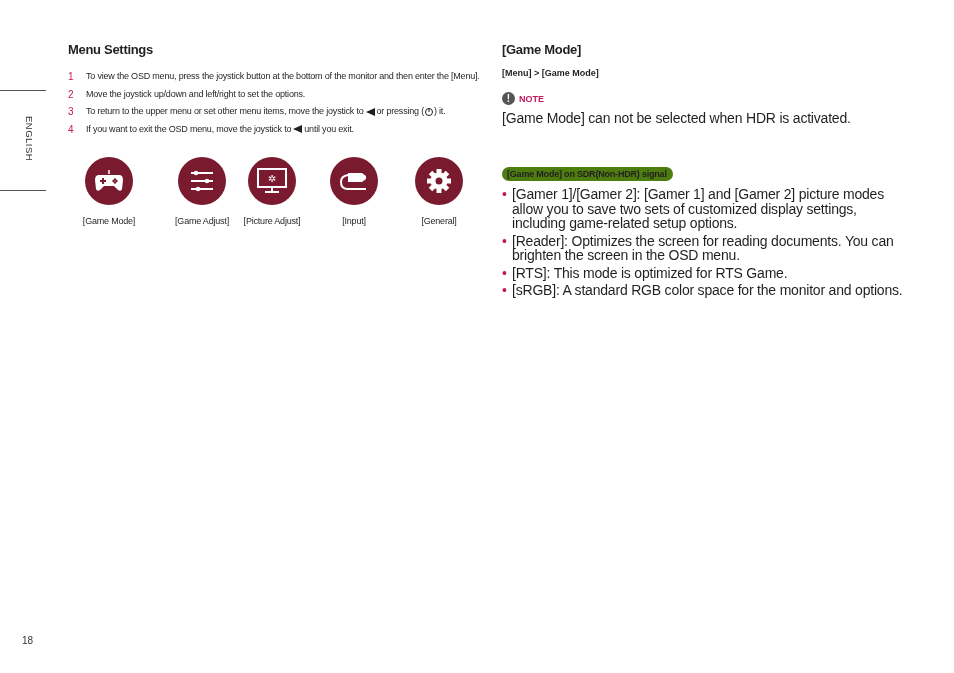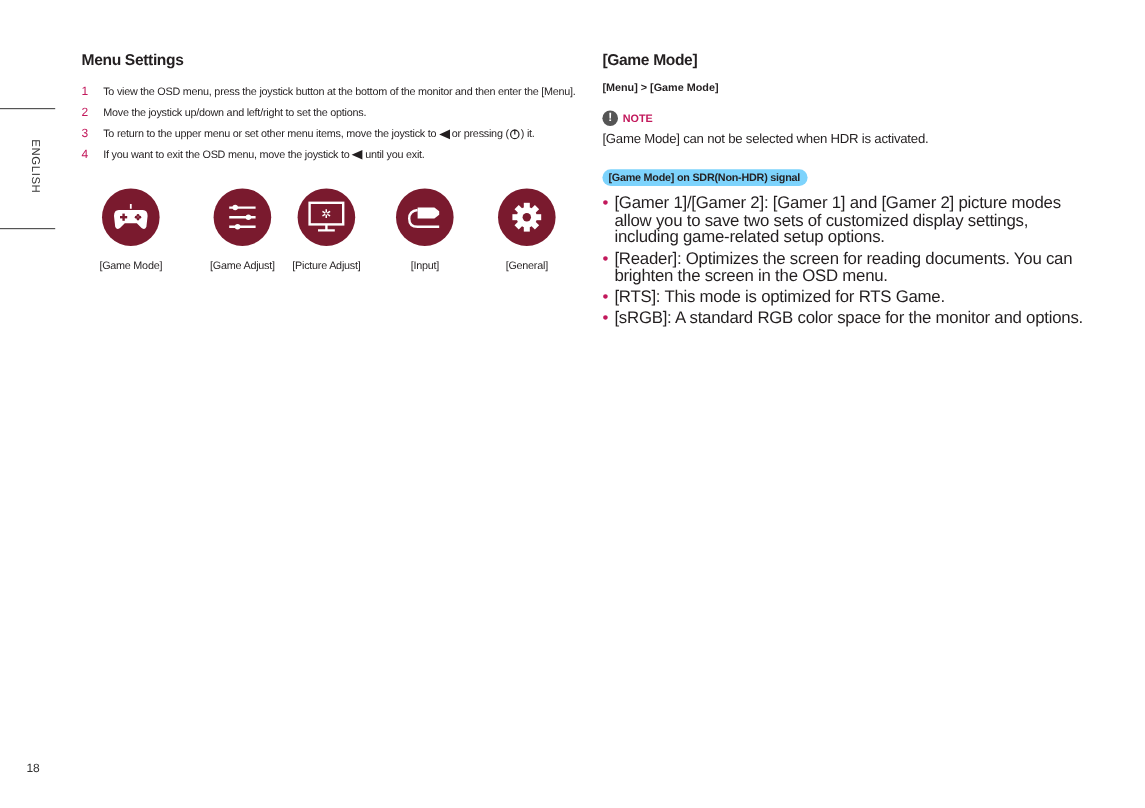--- a/index.html
+++ b/index.html
@@ -20,22 +20,22 @@
   .pwr { display:inline-block; width:10px; height:10px; vertical-align:middle; }
   .icons { position:absolute; top:115px; left:0; width:420px; height:80px; }
   .icon-item { position:absolute; top:0; width:90px; text-align:center; }
   .circle { width:48px; height:48px; border-radius:50%; background:#7a1a2e; margin:0 auto;
             display:flex; align-items:center; justify-content:center; }
   .icon-label { font-size:9px; margin-top:11px; letter-spacing:-0.2px; }
   .crumb { font-size:9px; font-weight:bold; margin:0 0 14px 0; }
   .note-head { display:flex; align-items:center; font-size:9px; font-weight:bold; color:#c2185b; margin-bottom:5px; }
   .note-head .bang { width:13px; height:13px; border-radius:50%; background:#555; color:#fff;
          font-size:10px; line-height:13px; text-align:center; margin-right:4px; font-weight:bold; }
-  .note-text { font-size:11px; letter-spacing:-0.2px; margin-bottom:16px; }
-  .pill { display:inline-block; background:#7dd3fc; border-radius:9px; font-size:9px; font-weight:bold;
+  .note-text { font-size:14px; letter-spacing:-0.2px; margin-bottom:37px; }
+  .pill { display:inline-block; background:#4d7c0f; border-radius:9px; font-size:9px; font-weight:bold;
           padding:2px 6px 2px 5px; margin-bottom:6px; letter-spacing:-0.2px; }
   ul.bul { list-style:none; margin:0; padding:0; }
   ul.bul li { font-size:14px; line-height:14.5px; position:relative; padding-left:10px; margin-bottom:3px; letter-spacing:-0.2px; }
   ul.bul li::before { content:"•"; position:absolute; left:0; color:#c2185b; }
 </style>
 </head>
 <body>
 
 <div class="side-rule" style="top:90px;"></div>
 <div class="side-label">ENGLISH</div>

